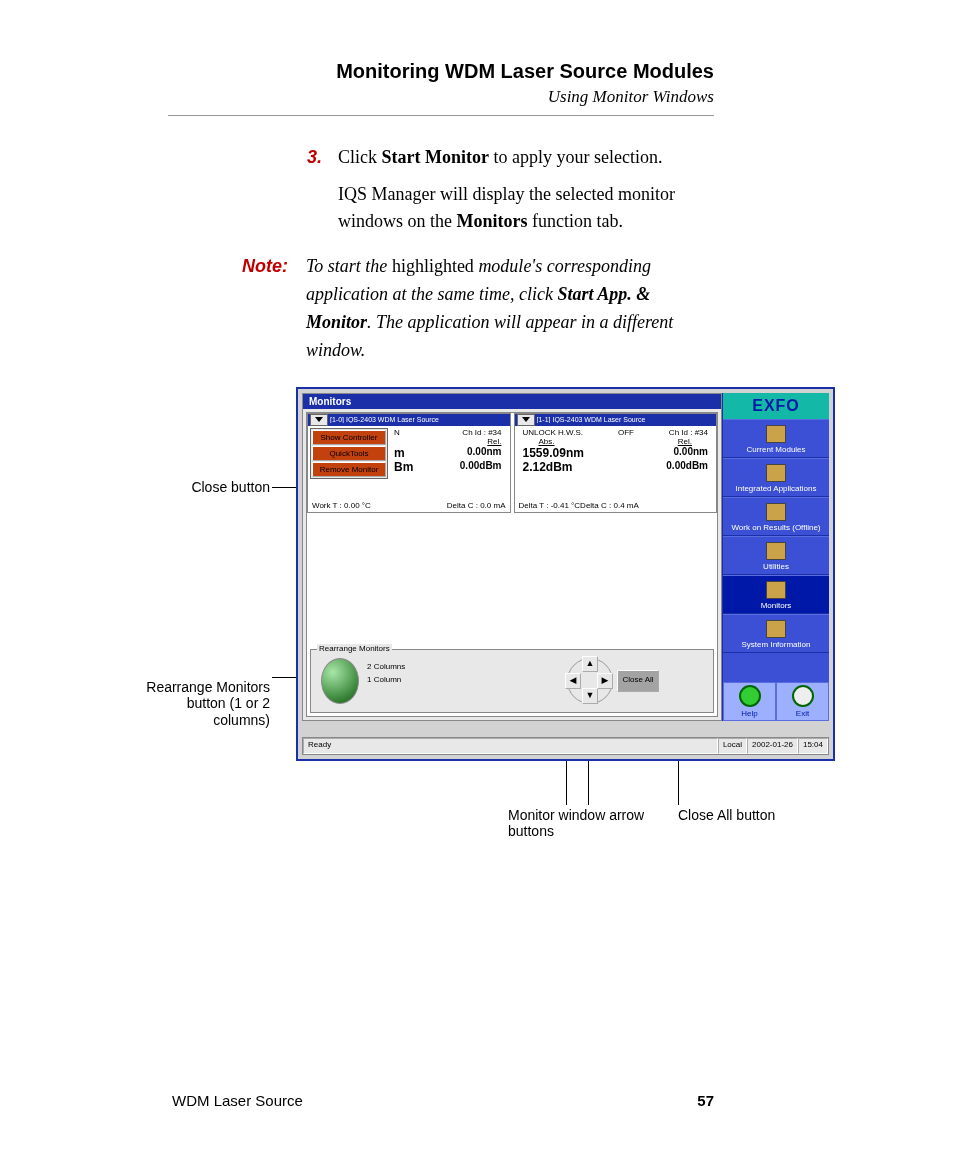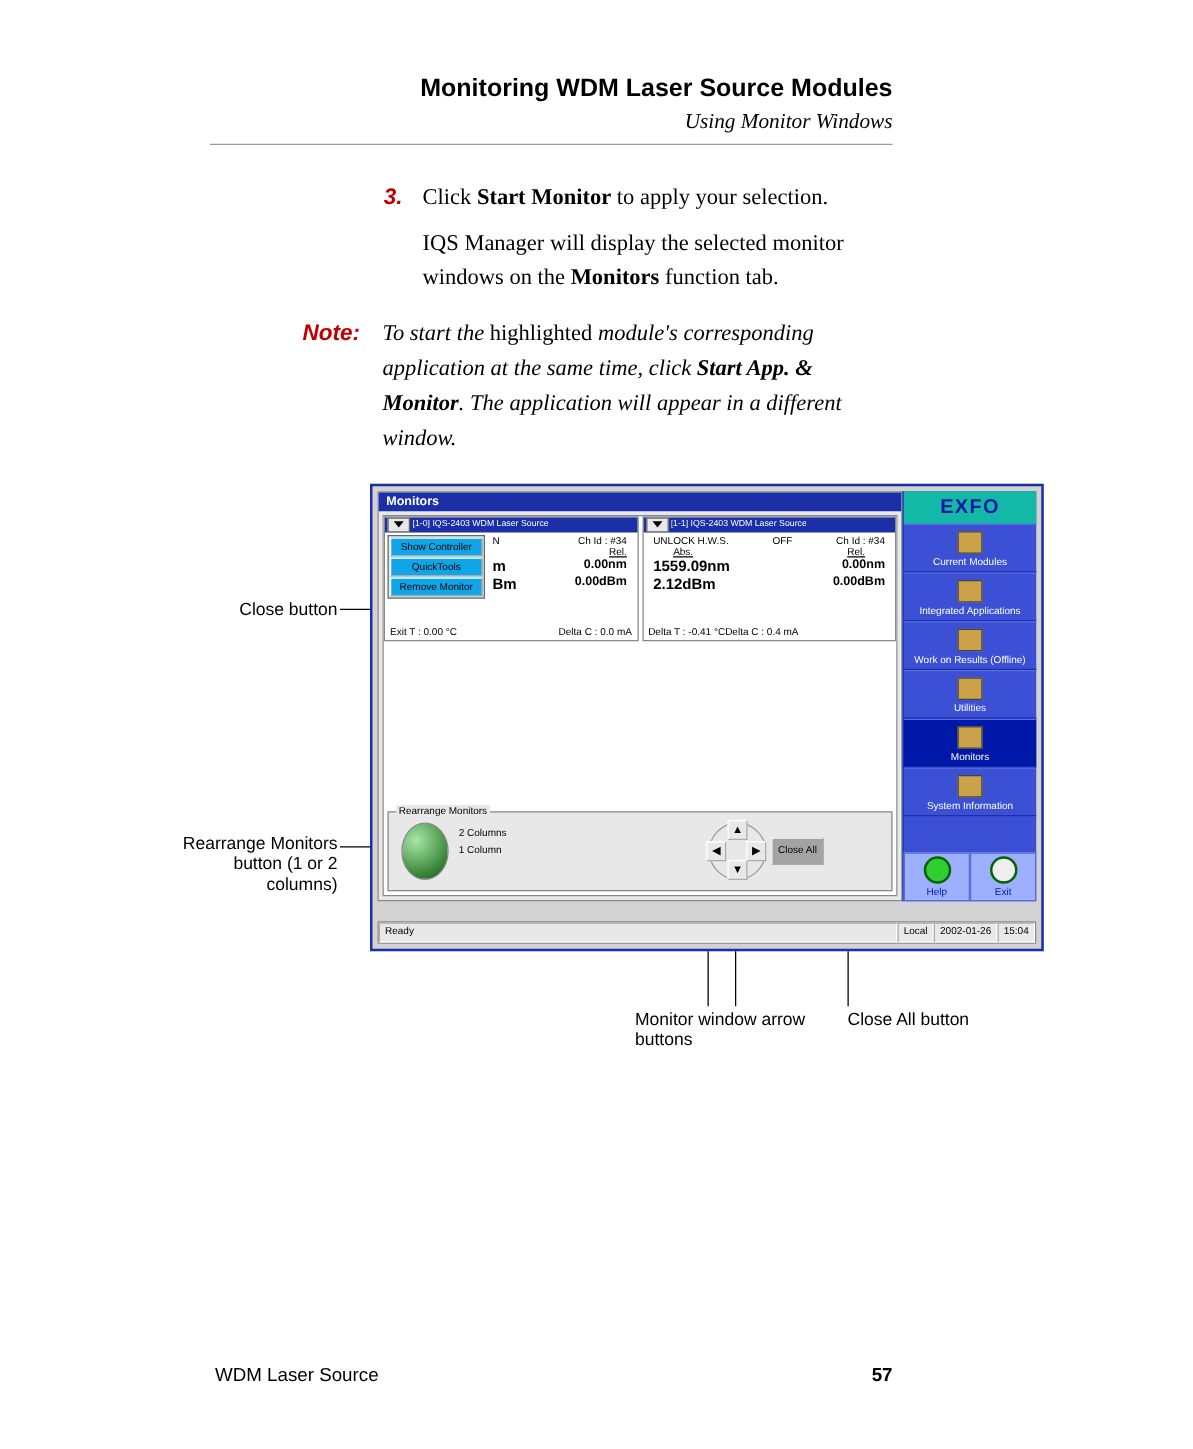--- a/index.html
+++ b/index.html
@@ -30,21 +30,21 @@
   .mon-title{background:#1a2fa8;color:#fff;font-weight:700;padding:2px 6px;font-size:10px;}
   .mon-body{flex:1;background:#fff;border:1px solid #888;margin:3px;position:relative;}
   .mon-cards{display:flex;gap:3px;height:100px;}
   .card{flex:1;border:1px solid #888;background:#fff;position:relative;font-size:8px;}
   .card .tbar{background:#1a2fa8;height:12px;display:flex;align-items:center;}
   .card .tbar .tri{width:16px;height:10px;background:#e8e8e8;margin:0 2px;border:1px solid #666;position:relative;}
   .card .tbar .tri:after{content:"";position:absolute;left:4px;top:2px;border-left:4px solid transparent;border-right:4px solid transparent;border-top:5px solid #000;}
   .card .tbar .ttl{color:#fff;font-size:7px;white-space:nowrap;overflow:hidden;}
   .card .row{display:flex;justify-content:space-between;padding:0 4px;}
   .card .menu{position:absolute;left:2px;top:14px;width:76px;background:#e8e8e8;border:1px solid #666;font-size:8px;}
-  .card .menu div{border:1px outset #fff;padding:2px 3px;margin:1px;text-align:center;background:#0ea5e9;}
+  .card .menu div{border:1px outset #fff;padding:2px 3px;margin:1px;text-align:center;background:#c2410c;}
   .big{font-weight:700;font-size:12px;font-family:Arial,sans-serif;}
   .mid{font-weight:700;font-size:10px;}
   .rearr{position:absolute;left:3px;bottom:3px;right:3px;height:62px;border:1px solid #888;background:#e8e8e8;}
   .rearr legend{font-size:8px;position:absolute;top:-6px;left:6px;background:#e8e8e8;padding:0 2px;}
   .rearr .egg{position:absolute;left:10px;top:8px;width:36px;height:44px;border-radius:50%;background:radial-gradient(circle at 30% 30%,#a7e6a7,#0a5a0a);border:1px solid #888;}
   .rearr .cols{position:absolute;left:56px;top:8px;font-size:8px;}
   .rearr .cols div{margin:4px 0;}
   .navpad{position:absolute;right:102px;top:8px;width:44px;height:44px;}
   .navpad .circ{position:absolute;width:44px;height:44px;border-radius:50%;background:#e8e8e8;border:1px solid #999;}
   .navpad .arr{position:absolute;width:14px;height:14px;background:#e8e8e8;border:1px outset #fff;font-size:9px;text-align:center;line-height:12px;}
@@ -95,21 +95,21 @@
       <span>To start the </span><span class="plain">highlighted</span><span> module's corresponding application at the same time, click </span><b>Start App. &amp; Monitor</b><span>. The application will appear in a different window.</span>
     </div>
   </div>
 
   <div class="fig-wrap">
 
     <div class="callout left" style="left:-8px;top:92px">Close button</div>
     <div class="leader" style="left:104px;top:100px;width:24px;height:1px"></div>
     <div class="tri-right" style="left:128px;top:96px"></div>
 
-    <div class="callout left" style="left:-22px;top:279px;width:124px">Rearrange Monitors button (1 or 2 columns)</div>
+    <div class="callout left" style="left:-22px;top:292px;width:124px">Rearrange Monitors button (1 or 2 columns)</div>
     <div class="leader" style="left:104px;top:290px;width:24px;height:1px"></div>
     <div class="tri-right" style="left:128px;top:286px"></div>
 
     <div class="callout below" style="left:340px;top:420px">Monitor window arrow buttons</div>
     <div class="leader" style="left:398px;top:340px;width:1px;height:78px"></div>
     <div class="leader" style="left:420px;top:340px;width:1px;height:78px"></div>
     <div class="tri-up" style="left:394px;top:334px"></div>
     <div class="tri-up" style="left:416px;top:334px"></div>
 
     <div class="callout below" style="left:510px;top:420px">Close All button</div>
@@ -145,21 +145,21 @@
                   <div class="row">
                       <span class="big">m</span>
                       <span class="mid">0.00nm</span>
                     </div>
                   <div class="row">
                       <span class="big">Bm</span>
                       <span class="mid">0.00dBm</span>
                     </div>
                 </div>
                 <div style="position:absolute;left:4px;right:4px;bottom:2px;display:flex;justify-content:space-between">
-                  <span>Exit T :  0.00 °C</span>
+                  <span>Work T :  0.00 °C</span>
                   <span>Delta C :   0.0 mA</span>
                 </div>
               </div>
 
               <div class="card">
                 <div class="tbar">
                   <div class="tri"></div>
                   <div class="ttl">[1-1] IQS-2403 WDM Laser Source</div>
                 </div>
                 <div style="position:absolute;left:4px;right:4px;top:14px">

